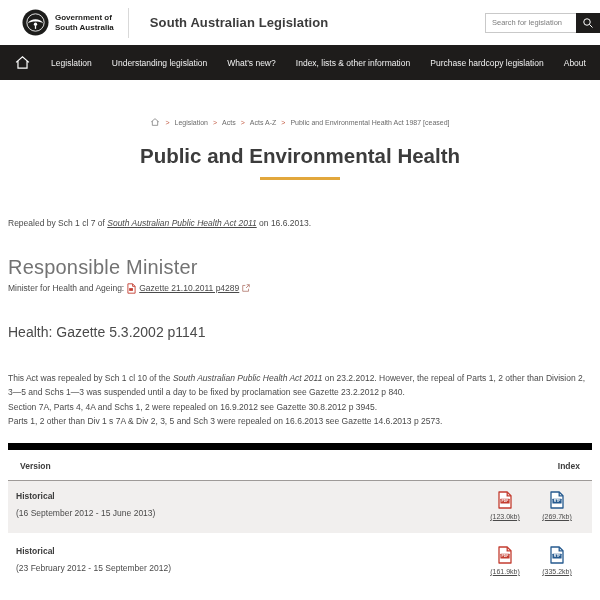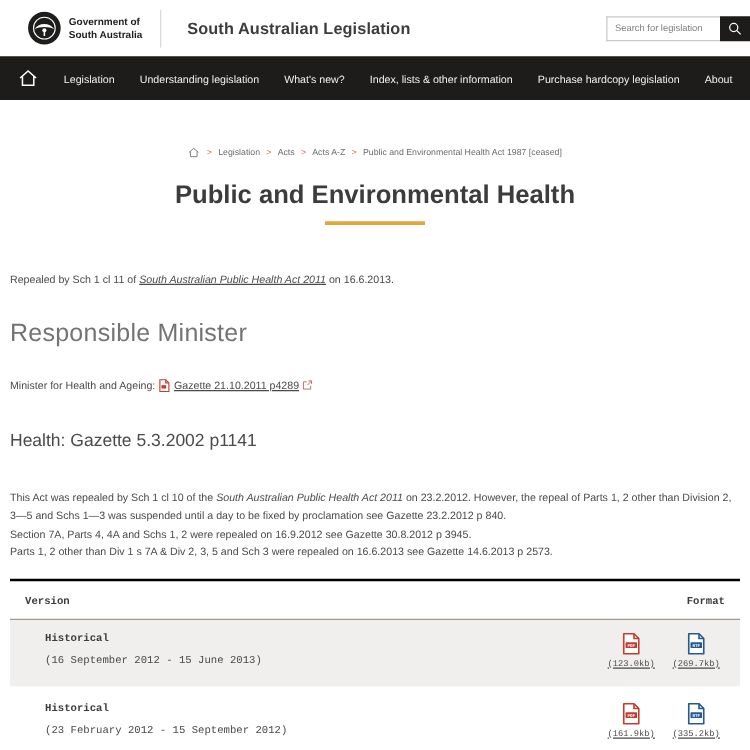--- a/index.html
+++ b/index.html
@@ -36,32 +36,32 @@
 
   h1 { margin-top:14px; text-align:center; font-size:20.5px; line-height:29px;
     color:#3c3c3c; font-weight:bold; }
   .gold-rule { width:80px; height:2.5px; background:#e2a73c; margin:7px auto 0 auto; }
 
   .repealed-line { margin-top:38px; font-size:8.5px; color:#4a4a4a; }
   .repealed-line a { color:#4a4a4a; font-style:italic; text-decoration:underline; }
 
   h2 { margin-top:28px; font-size:20px; font-weight:normal; color:#737373; letter-spacing:.2px; }
 
-  .minister-line { margin-top:24px; font-size:8.5px; display:flex; align-items:center; gap:3px; }
+  .minister-line { margin-top:4px; font-size:8.5px; display:flex; align-items:center; gap:3px; }
   .minister-line a { color:#4a4a4a; text-decoration:underline; }
   .health-line { margin-top:30px; font-size:14px; }
 
   .notes { margin-top:31px; font-size:8.5px; line-height:14.6px; color:#4a4a4a; }
   .notes .act-name { font-style:italic; }
 
   
-  .versions { margin-top:14px; border-top:2px solid #000000;font-family:Liberation Mono, monospace; }
+  .versions { margin-top:14px; border-top:7px solid #000000; }
   .versions-head { display:flex; justify-content:space-between; padding:11px 12px 9px 12px;
     font-size:8.5px; font-weight:bold; color:#3c3c3c; border-bottom:1px solid #9e9a98; }
-  .v-row { display:flex; justify-content:space-between; padding:10px 12px 13px 28px; margin-top:0; }
+  .v-row { display:flex; justify-content:space-between; padding:10px 12px 13px 8px; margin-top:0; }
   .v-row.gray { background:#f1efee; }
   .v-row.white { background:#fff; margin-top:3px; }
   .v-title { font-size:8.5px; font-weight:bold; color:#3c3c3c; }
   .v-range { font-size:8.5px; color:#4a4a4a; margin-top:7px; }
   .v-formats { display:flex; gap:6px; }
   .fmt-col { width:46px; text-align:center; text-decoration:none; display:block; }
   .fmt-size { font-size:7px; color:#4a4a4a; text-decoration:underline; margin-top:4px; }
 
   svg { display:block; }
   .inline-svg { display:inline-block; vertical-align:middle; }
@@ -126,21 +126,21 @@
     <a href="#">Acts A-Z</a>
     <span class="bc-sep">&gt;</span>
     <span class="bc-current">Public and Environmental Health Act 1987 [ceased]</span>
   </div>
 
   <h1>
     <span>Public and Environmental Health</span><br>
   </h1>
   <div class="gold-rule"></div>
 
-  <p class="repealed-line"><span>Repealed by Sch 1 cl 11 of </span><a href="#">South Australian Public Health Act 2011</a><span> on 16.6.2013.</span></p>
+  <p class="repealed-line"><span>Repealed by Sch 1 cl 7 of </span><a href="#">South Australian Public Health Act 2011</a><span> on 16.6.2013.</span></p>
 
   <h2>Responsible Minister</h2>
 
   <p class="minister-line">
     <span>Minister for Health and Ageing:</span>
     <svg class="inline-svg" width="9" height="11" viewBox="0 0 10 12">
       <path d="M1 0.8 H6.2 L9 3.6 V11.2 H1 Z" fill="#fff" stroke="#c33d30" stroke-width="1"></path>
       <path d="M6.2 0.8 V3.6 H9" fill="none" stroke="#c33d30" stroke-width="1"></path>
       <rect x="2.4" y="5.6" width="4.2" height="3" fill="#c33d30"></rect>
     </svg>
@@ -155,21 +155,21 @@
 
   <div class="notes">
     <span>This Act was repealed by Sch 1 cl 10 of the </span><span class="act-name">South Australian Public Health Act 2011</span><span> on 23.2.2012. However, the repeal of Parts 1, 2 other than Division 2, 3—5 and Schs 1—3 was suspended until a day to be fixed by proclamation see Gazette 23.2.2012 p 840.</span><br>
     <span>Section 7A, Parts 4, 4A and Schs 1, 2 were repealed on 16.9.2012 see Gazette 30.8.2012 p 3945.</span><br>
     <span>Parts 1, 2 other than Div 1 s 7A &amp; Div 2, 3, 5 and Sch 3 were repealed on 16.6.2013 see Gazette 14.6.2013 p 2573.</span>
   </div>
 
   <section class="versions">
     <div class="versions-head">
       <span>Version</span>
-      <span>Format</span>
+      <span>Index</span>
     </div>
 
     <div class="v-row gray">
       <div>
         <div class="v-title">Historical</div>
         <div class="v-range">(16 September 2012 - 15 June 2013)</div>
       </div>
       <div class="v-formats">
         <a href="#" class="fmt-col">
           <svg width="16" height="18" viewBox="0 0 16 18" style="margin:0 auto">

